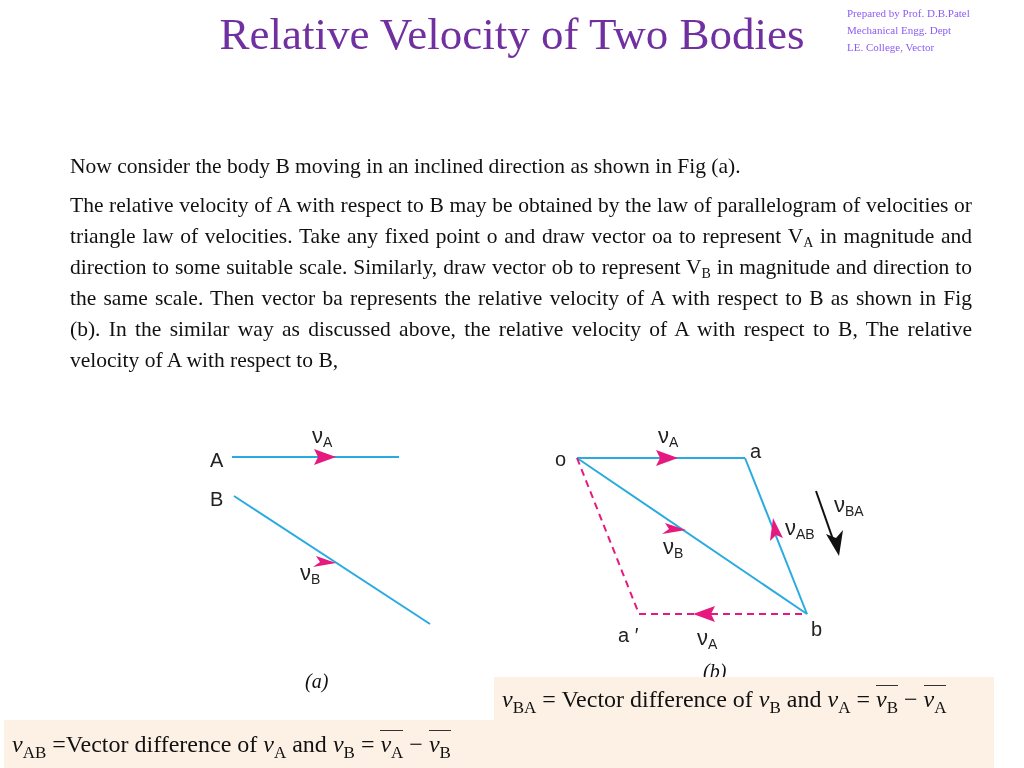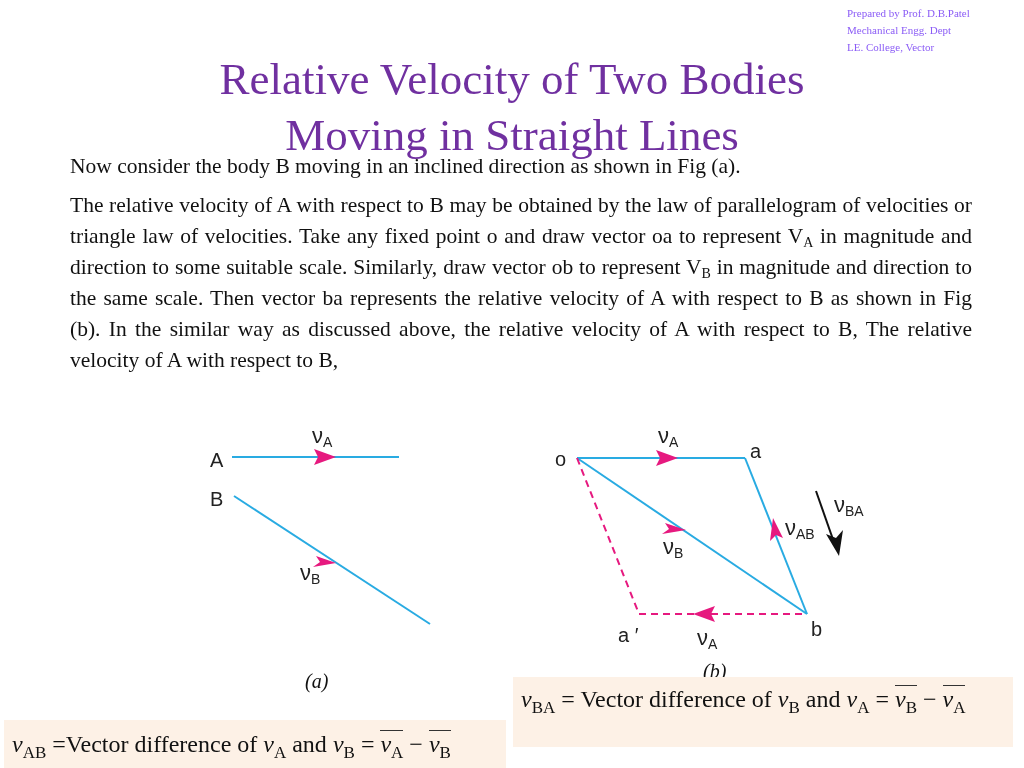--- a/index.html
+++ b/index.html
@@ -18,21 +18,20 @@
     .title {
       position: absolute;
       left: 200px;
       top: 6px;
       width: 624px;
       text-align: center;
       color: #7030a0;
       font-family: "Liberation Serif", serif;
       font-size: 45px;
       line-height: 56px;
-      margin-top: 45px;
     }
     .credit {
       position: absolute;
       left: 847px;
       top: 5px;
       font-family: "Liberation Serif", serif;
       font-size: 11px;
       line-height: 17px;
       color: #8b5cf6;
     }
@@ -81,24 +80,24 @@
       top: 720px;
       width: 502px;
       height: 48px;
       font-size: 24px;
       line-height: 48px;
       padding-left: 8px;
       box-sizing: border-box;
       font-family: Liberation Serif, serif;
     }
     .formula-box.right {
-      left: 513px;
+      left: 494px;
       top: 677px;
       width: 500px;
-      height: 70px;
+      height: 91px;
       font-size: 24px;
       padding-left: 8px;
       box-sizing: border-box;
     }
     .formula-line { height: 40px; line-height: 44px; }
     .formula-line + .formula-line { line-height: 36px; }
     .v { font-style: italic; }
     .sub {
       font-size: 17px;
       vertical-align: -6px;
@@ -112,21 +111,20 @@
       padding-top: 2px;
       margin-top: 4px;
     }
     .sp { display: inline-block; width: 6px; }
   </style>
 </head>
 <body>
 
 <div class="title">
   <div>Relative Velocity of Two Bodies</div>
-  <div>Moving in Straight Lines</div>
 </div>
 
 <div class="credit">
   <div>Prepared by Prof. D.B.Patel</div>
   <div>Mechanical Engg. Dept</div>
   <div>LE. College, Vector</div>
 </div>
 
 <div class="body-text">
   <p>Now consider the body B moving in an inclined direction as shown in Fig (a).</p>

